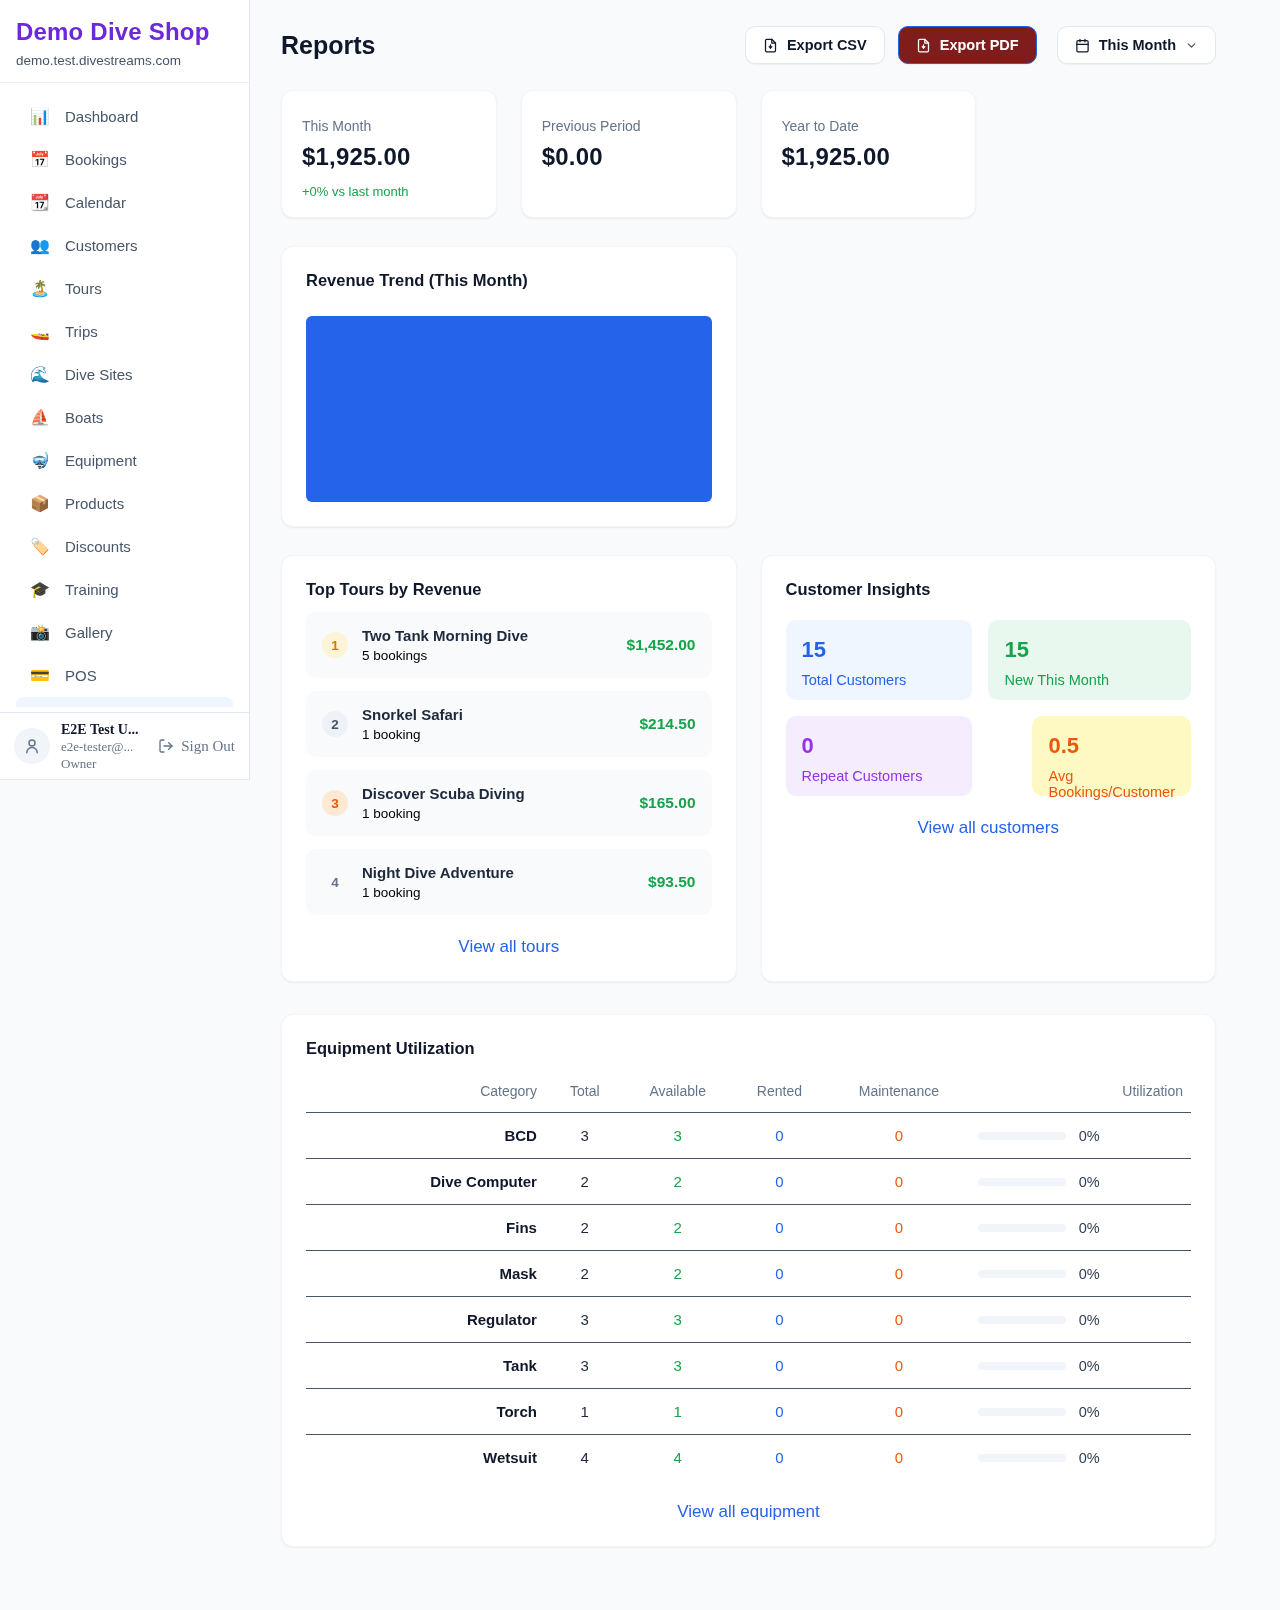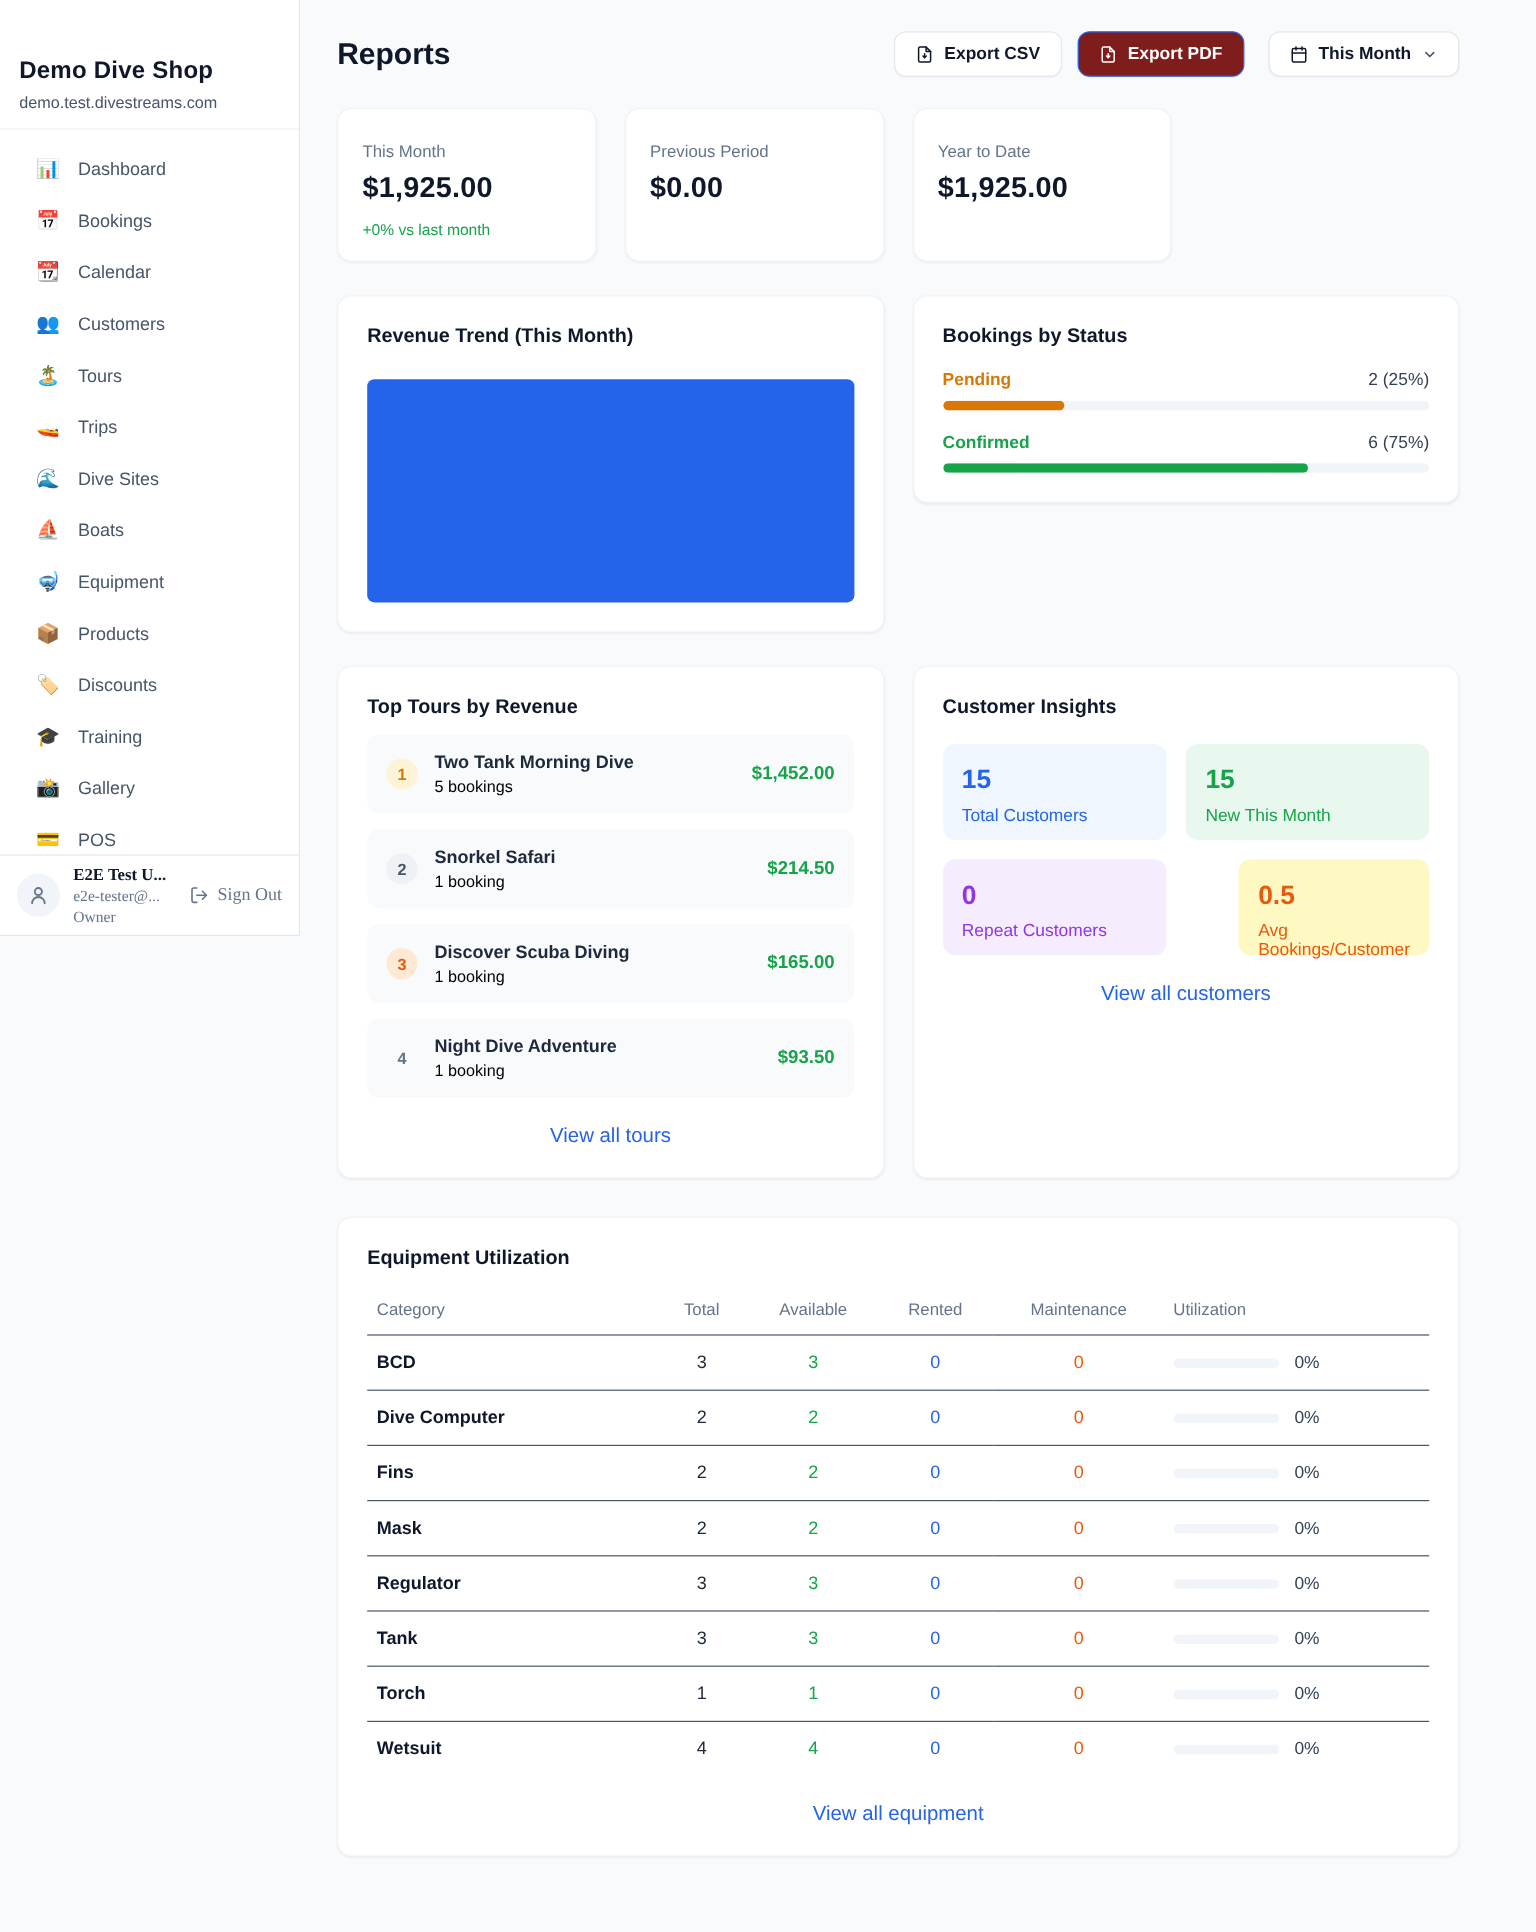--- a/index.html
+++ b/index.html
@@ -4,21 +4,21 @@
 <style>
   * { margin:0; padding:0; box-sizing:border-box; }
   html,body { width:1280px; background:#f8fafc; font-family:"Liberation Sans", sans-serif; color:#0f172a; }
   body { position:relative; min-height:1610px; }
 
   
   .sidebar { position:absolute; top:0; left:0; width:250px; height:780px; background:#fff;
              border-right:1px solid #e2e8f0; border-bottom:1px solid #e2e8f0;
              display:flex; flex-direction:column; }
   .sidebar-header { padding:18px 16px 14px; border-bottom:1px solid #edf1f5; }
-  .brand { color:#0f172a; font-size:20px; font-weight:bold; letter-spacing:.2px;margin-top:30px; }
+  .brand { color:#6d28d9; font-size:24px; font-weight:bold; letter-spacing:.2px; }
   .brand-domain { font-size:13.5px; color:#475569; margin-top:7px; }
   .nav { padding:12px 8px 0; flex:1; overflow:hidden; }
   .nav-item { display:flex; align-items:center; gap:15px; padding:10px 12px 10px 22px;
               font-size:15px; color:#475569; border-radius:8px; line-height:23px; cursor:pointer; }
   .nav-icon { width:20px; font-size:16px; text-align:center; flex:none; }
   .nav-item-partial { height:10px; margin:0 8px; background:#eff6ff; border-radius:8px 8px 0 0; }
   .sidebar-footer { border-top:1px solid #e2e8f0; padding:10px 14px; display:flex; align-items:center; gap:11px; height:67px;font-family:Liberation Serif, serif; }
   .avatar { width:36px; height:36px; border-radius:50%; background:#f1f5f9; color:#64748b;
             display:flex; align-items:center; justify-content:center; flex:none; }
   .user-block { line-height:17px; min-width:0; }
@@ -88,21 +88,21 @@
   .tile-label { font-size:14.5px; margin-top:9px; }
   .tile-blue   { background:#eff6ff; color:#2563eb; }
   .tile-green  { background:#e9f8ef; color:#16a34a; }
   .tile-purple { background:#f5ecfe; color:#9333ea; }
   .tile-orange { background:#fef9c3; color:#ea580c;margin-left:44px; }
 
   .equipment-card { margin-top:32px; }
   table { width:100%; border-collapse:collapse; margin-top:12px; }
   th { font-size:14px; color:#64748b; font-weight:normal; text-align:center; padding:13px 8px;
        border-bottom:1px solid #475569; }
-  th.left, td.left { text-align:left; }
+  th.left, td.left { text-align:right; }
   td { font-size:15px; font-weight:500; color:#1e293b; text-align:center; padding:14px 8px;
        border-bottom:1px solid #475569; }
   tr:last-child td { border-bottom:none; }
   td.cat { font-weight:600; color:#0f172a; }
   td.avail { color:#16a34a; }
   td.rent  { color:#2563eb; }
   td.maint { color:#ea580c; }
   .util-wrap { display:flex; align-items:center; gap:13px; }
   .util-track { width:88px; height:8px; background:#f1f5f9; border-radius:4px; flex:none; }
   .util-pct { color:#334155; font-size:14.5px; font-weight:normal; }
@@ -246,41 +246,20 @@
     <div class="stat-card">
       <div class="stat-label">Year to Date</div>
       <div class="stat-value">$1,925.00</div>
     </div>
   </section>
 
   <section class="grid-2 top-align">
     <div class="card">
       <div class="card-title">Revenue Trend (This Month)</div>
       <div class="revenue-block"></div>
-    </div>
-    <div class="card">
-      <div class="card-title">Bookings by Status</div>
-      <div class="status-row">
-        <div class="status-head">
-          <span class="status-label pending">Pending</span>
-          <span class="status-count">2 (25%)</span>
-        </div>
-        <div class="track">
-          <div class="fill fill-pending" style="width: 25%;"></div>
-        </div>
-      </div>
-      <div class="status-row">
-        <div class="status-head">
-          <span class="status-label confirmed">Confirmed</span>
-          <span class="status-count">6 (75%)</span>
-        </div>
-        <div class="track">
-          <div class="fill fill-confirmed" style="width: 75%;"></div>
-        </div>
-      </div>
     </div>
   </section>
 
   <section class="grid-2">
     <div class="card">
       <div class="card-title">Top Tours by Revenue</div>
       <div class="tour-item">
         <span class="rank rank-1">1</span>
         <span>
           <div class="tour-name">Two Tank Morning Dive</div>

